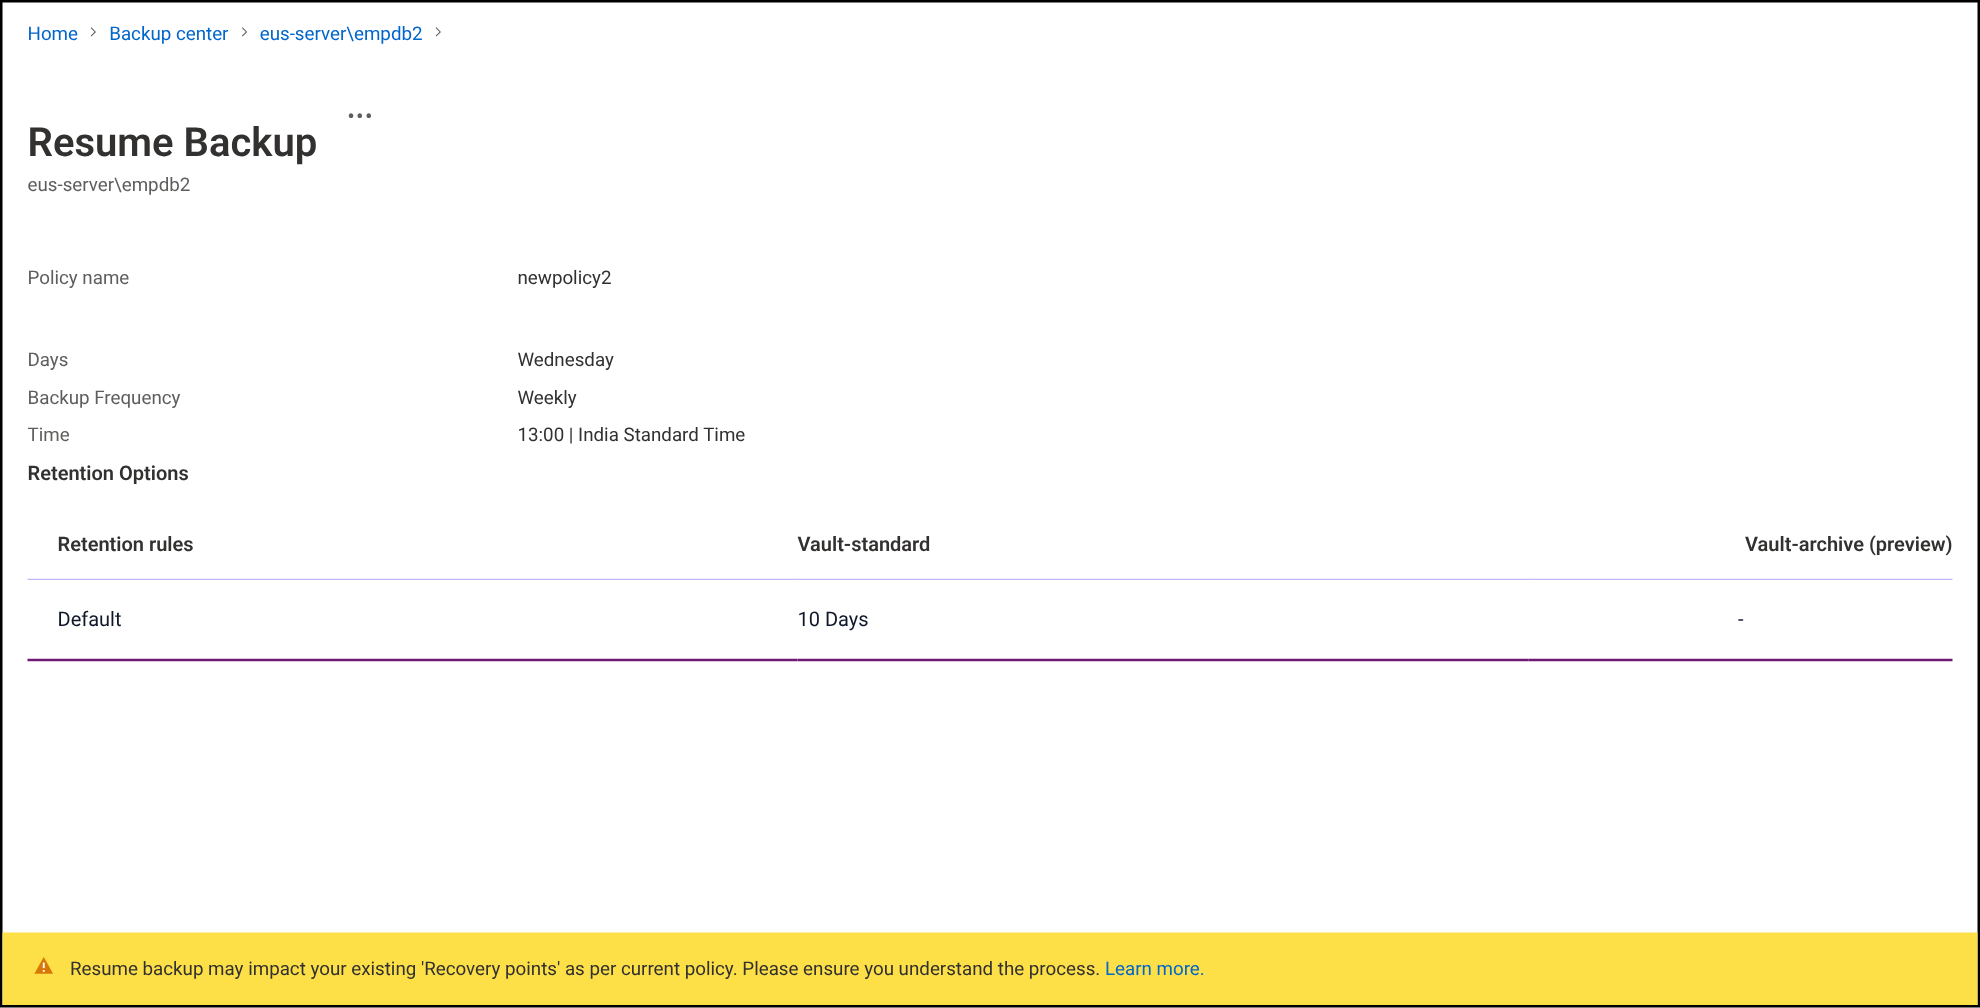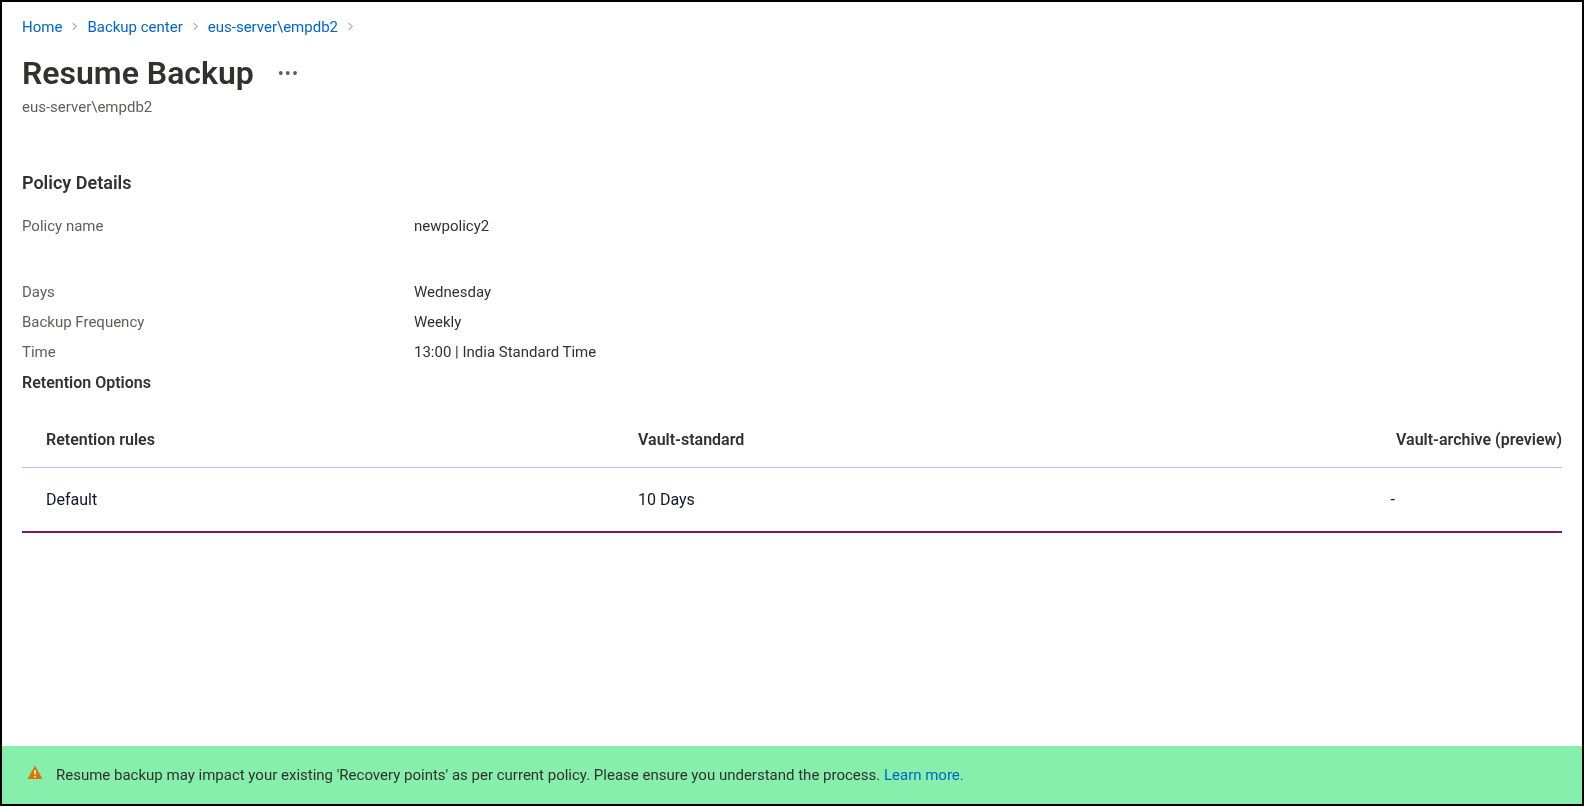--- a/index.html
+++ b/index.html
@@ -35,20 +35,21 @@
     .page-header {
       display: flex;
       align-items: center;
       gap: 24px;
       margin-bottom: 6px;
     }
     .page-title {
       font-size: 32px;
       font-weight: 600;
       color: #323130;
+      margin-top: 41px;
     }
     .more-icon {
       color: #605e5c;
       font-size: 18px;
       cursor: pointer;
       letter-spacing: 1px;
     }
     .page-subtitle {
       font-size: 15px;
       color: #605e5c;
@@ -117,21 +118,21 @@
       padding-left: 24px;
     }
     .retention-table td:last-child {
       text-align: center;
     }
     .warning-banner {
       position: absolute;
       bottom: 2px;
       left: 2px;
       right: 2px;
-      background: #86efac;
+      background: #fde047;
       padding: 18px 24px;
       display: flex;
       align-items: center;
       gap: 12px;
       font-size: 15px;
       color: #323130;
     }
     .warning-icon {
       flex-shrink: 0;
     }
@@ -165,21 +166,20 @@
   </span>
 </nav>
 
 <div class="page-header">
   <h1 class="page-title">Resume Backup</h1>
   <span class="more-icon">•••</span>
 </div>
 <div class="page-subtitle">eus-server\empdb2</div>
 
 <section class="policy-details">
-  <h2 class="section-heading">Policy Details</h2>
   <div class="detail-row">
     <div class="detail-label">Policy name</div>
     <div class="detail-value">newpolicy2</div>
   </div>
 </section>
 
 <section class="schedule-section">
   <div class="detail-row">
     <div class="detail-label">Days</div>
     <div class="detail-value">Wednesday</div>

